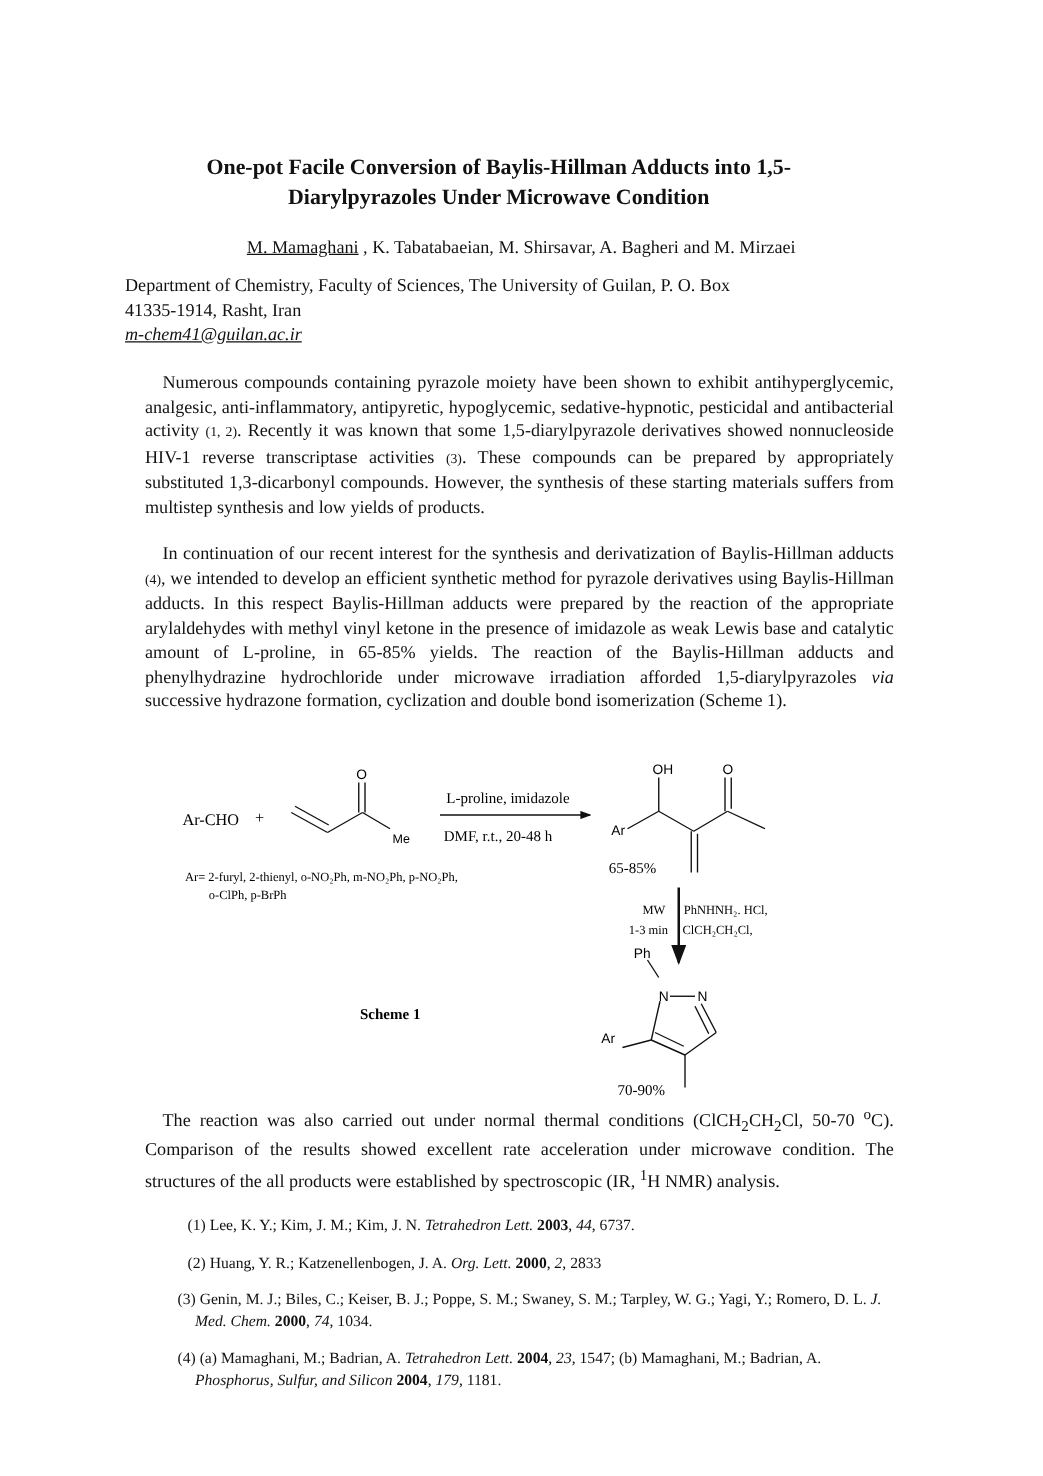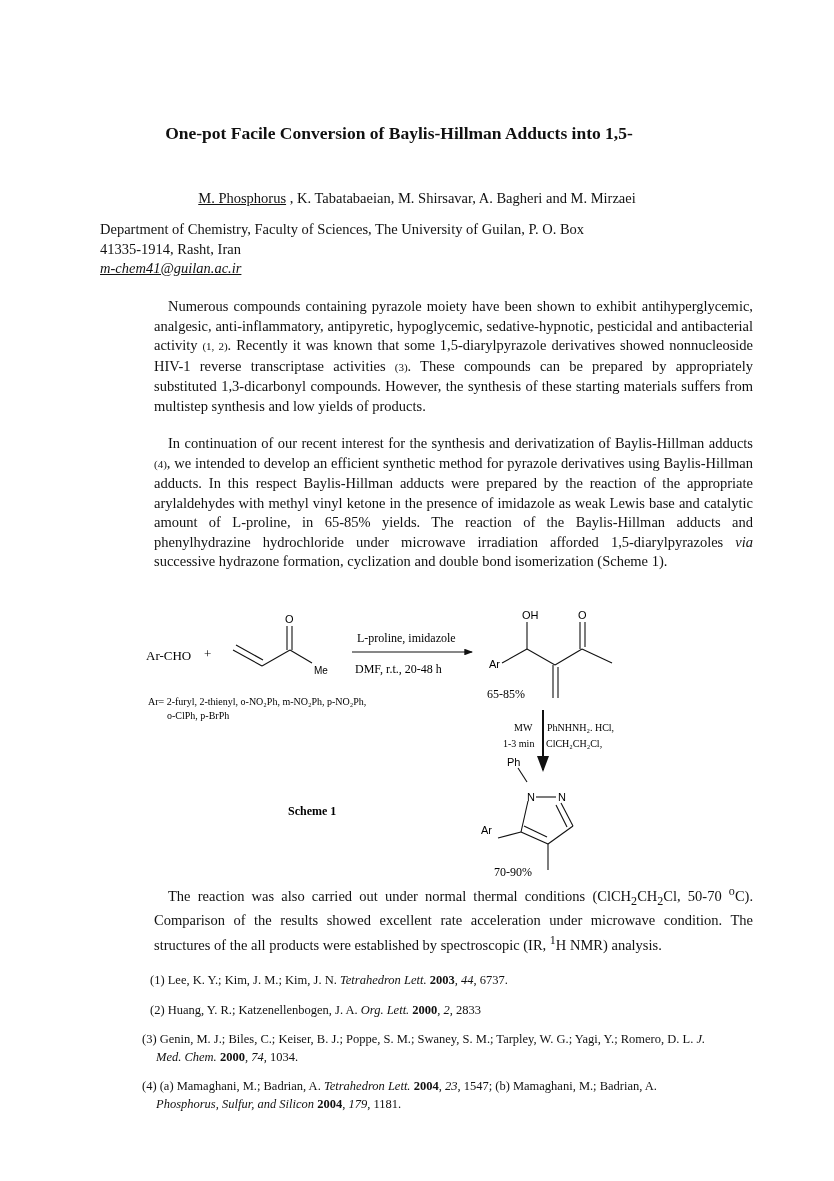--- a/index.html
+++ b/index.html
@@ -3,43 +3,44 @@
   <meta charset="utf-8">
   <style>
     html, body { margin: 0; padding: 0; background: #ffffff; }
     body { width: 834px; height: 1181px; position: relative; overflow: hidden; color: #111; font-family: "Liberation Serif", serif; }
     .title { position: absolute; left: 102px; width: 594px; top: 121px; text-align: center; font-weight: bold; font-size: 17.5px; line-height: 24px; }
     .authors { position: absolute; left: 100px; width: 634px; top: 188px; text-align: center; font-size: 14.5px; line-height: 20px; }
     .authors .first { text-decoration: underline; }
     .affil { position: absolute; left: 100px; width: 634px; top: 220px; text-align: left; font-size: 14.5px; line-height: 19.5px; }
     .affil .email { font-style: italic; text-decoration: underline; }
     .para { position: absolute; left: 116px; width: 599px; font-size: 14.5px; line-height: 19.5px; text-align: justify; margin: 0; }
-    .para.indent { text-indent: 14px; margin-left: 38px; }
+    .para.indent { text-indent: 14px; }
     .ref-cite { font-size: 11px; }
     #p1 { top: 297px; }
     #p2 { top: 434px; }
     #p3 { top: 882px; }
     .scheme { position: absolute; left: 0; top: 600px; width: 834px; height: 290px; }
     .scheme text { font-family: "Liberation Sans", sans-serif; }
     .scheme .serif { font-family: "Liberation Serif", serif; }
     .refs { position: absolute; left: 138px; width: 590px; top: 960px; font-size: 12.5px; line-height: 17.5px; }
     .ref { padding-left: 14px; text-indent: -14px; margin: 12px; }
     .ref.sub { margin-left: 4px; }
     i { }
     b { font-weight: bold; }
   </style>
 </head>
 <body>
 
 <div class="title">
   <div>One-pot Facile  Conversion of Baylis-Hillman Adducts into  1,5-</div>
+  <div>Diarylpyrazoles Under Microwave Condition</div>
 </div>
 
 <div class="authors">
-  <span class="first">M. Phosphorus</span><span> , K. Tabatabaeian, M. Shirsavar, A. Bagheri and M. Mirzaei</span>
+  <span class="first">M. Mamaghani</span><span> , K. Tabatabaeian, M. Shirsavar, A. Bagheri and M. Mirzaei</span>
 </div>
 
 <div class="affil">
   <div>Department of Chemistry, Faculty of Sciences, The University of Guilan, P. O. Box</div>
   <div>41335-1914, Rasht, Iran</div>
   <div><span class="email">m-chem41@guilan.ac.ir</span></div>
 </div>
 
 <p class="para indent" id="p1"><span>Numerous compounds containing pyrazole moiety have been shown to exhibit antihyperglycemic, analgesic, anti-inflammatory, antipyretic, hypoglycemic, sedative-hypnotic, pesticidal and antibacterial activity </span><span class="ref-cite">(1, 2)</span><span>. Recently it was known that some 1,5-diarylpyrazole derivatives showed nonnucleoside HIV-1 reverse transcriptase activities </span><span class="ref-cite">(3)</span><span>. These compounds can be prepared by appropriately substituted 1,3-dicarbonyl compounds. However, the synthesis of these starting materials suffers from multistep synthesis and low yields of products.</span></p>
 

